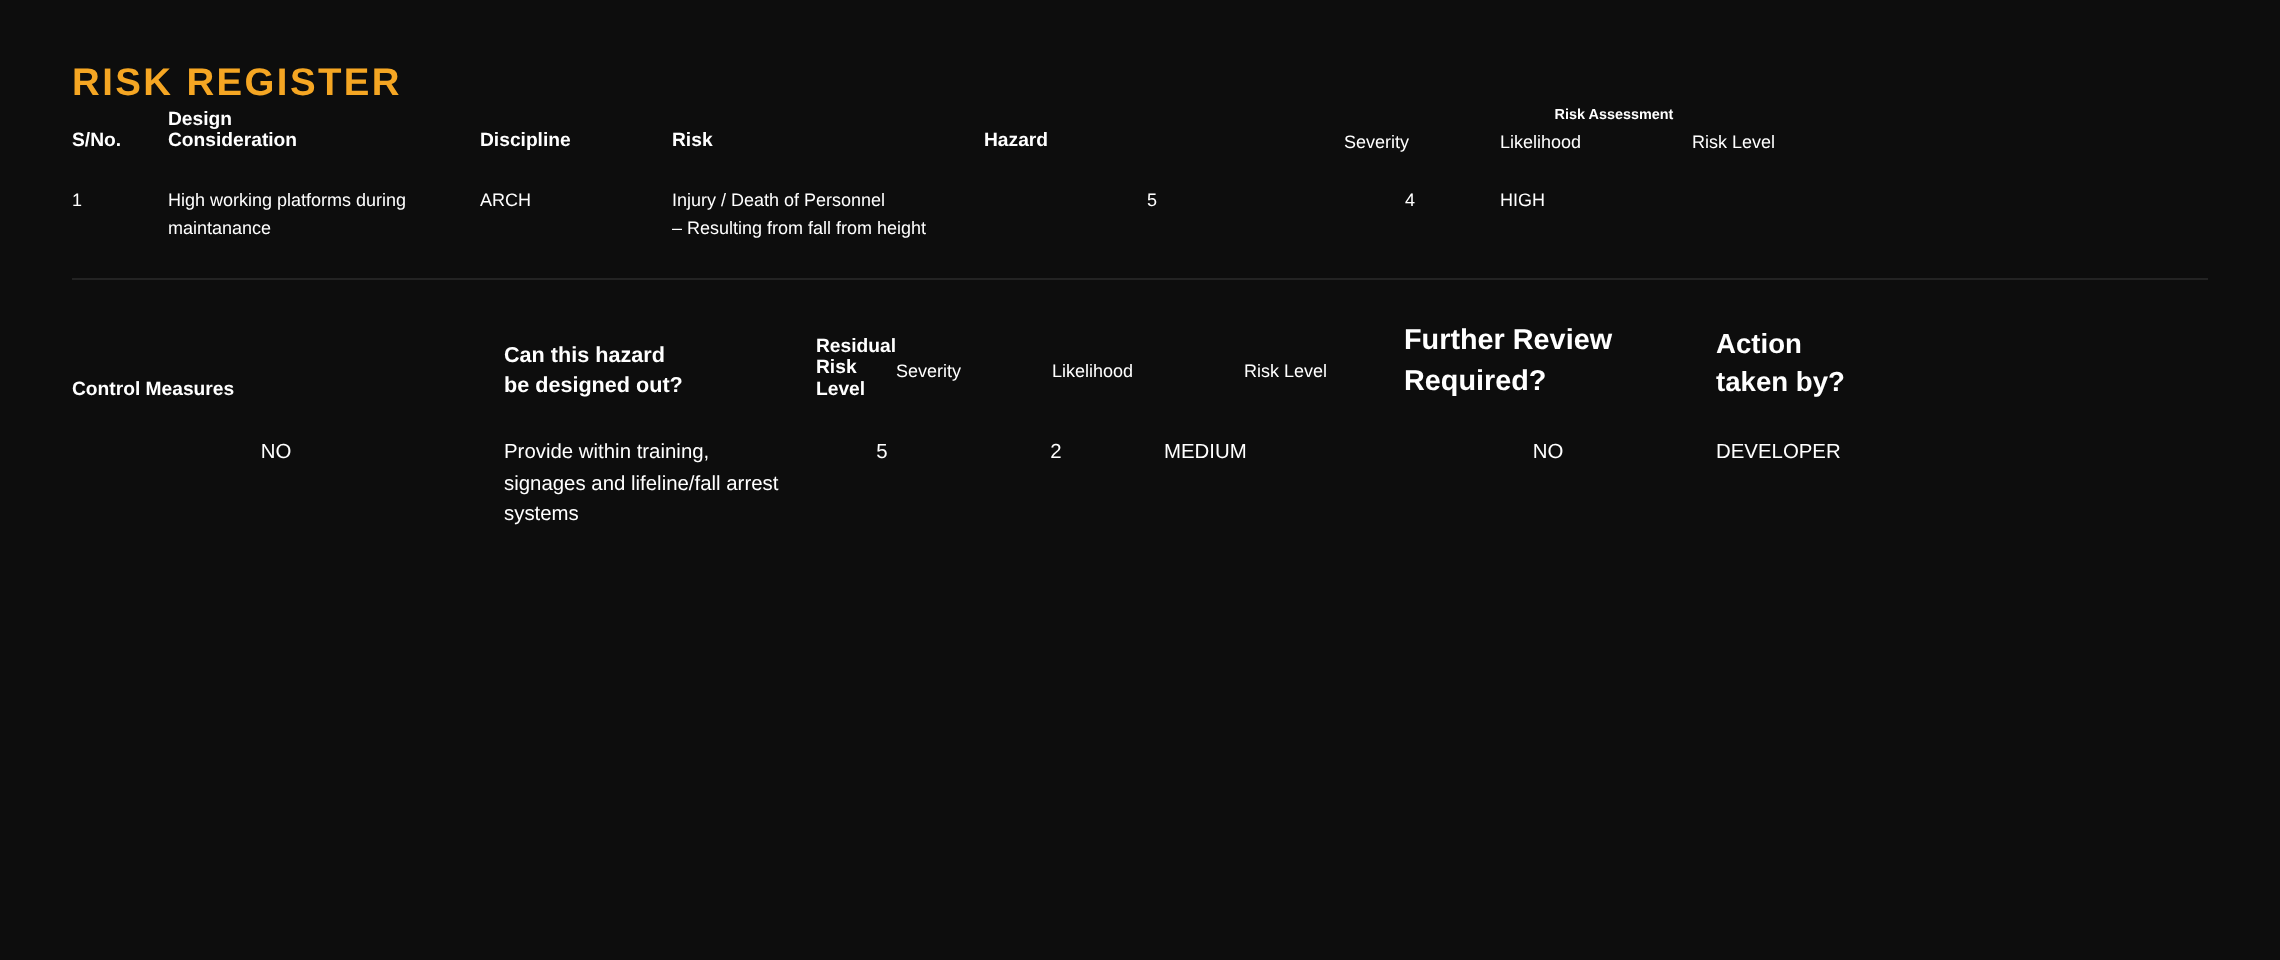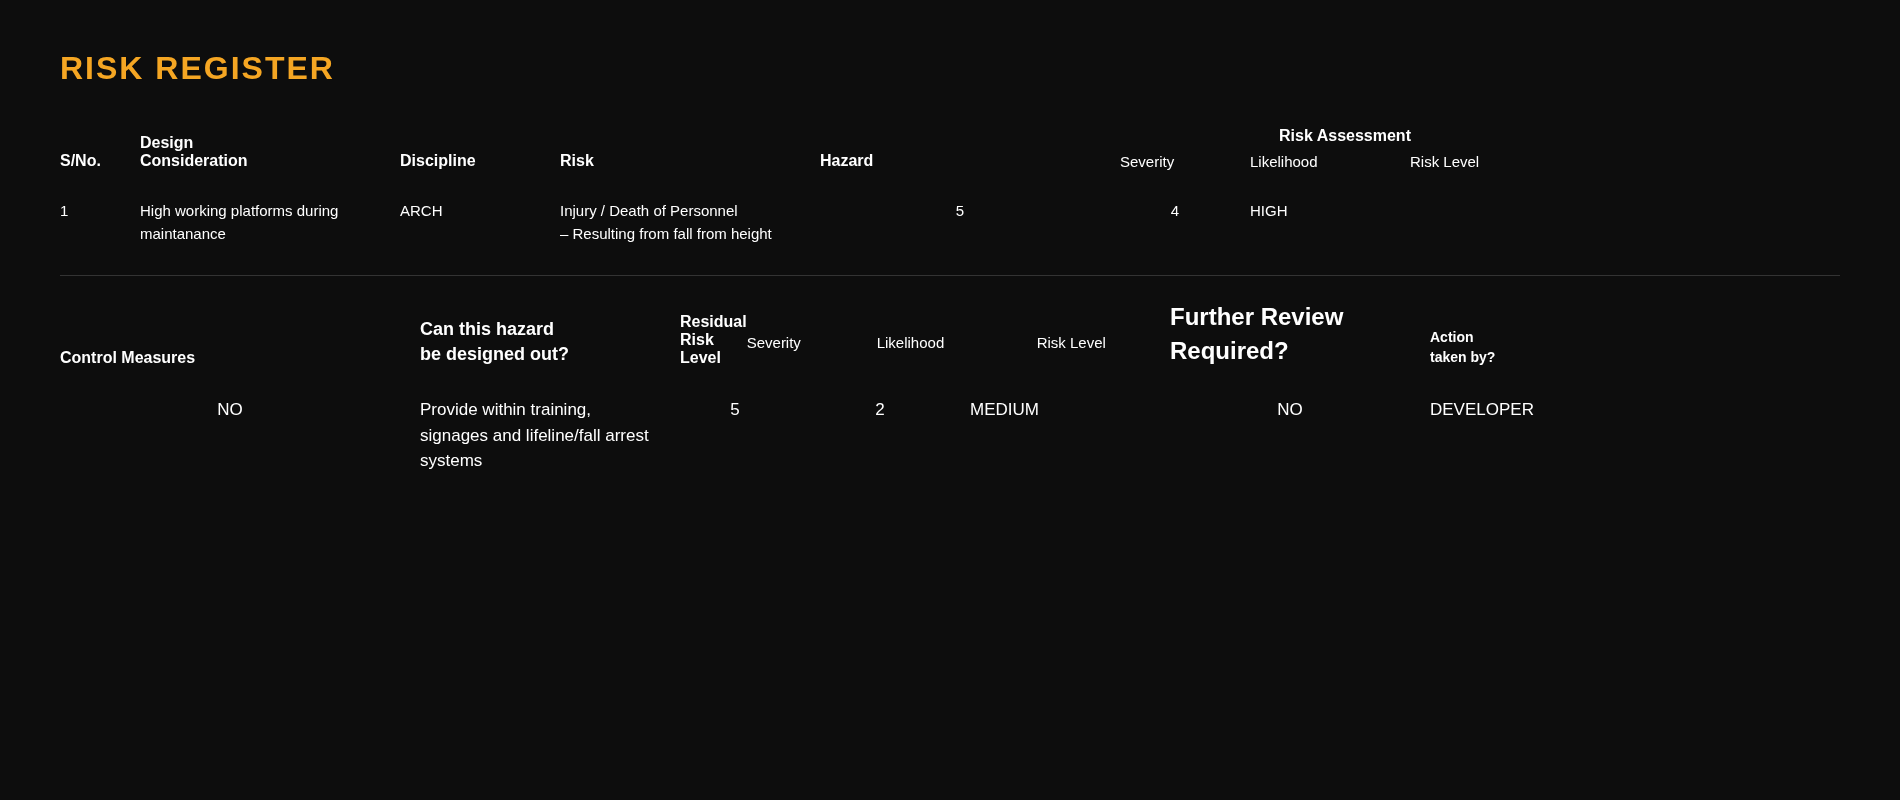--- a/index.html
+++ b/index.html
@@ -15,38 +15,37 @@
       width: 1900px;
       min-height: 800px;
       padding: 50px 60px;
     }
 
     .page-title {
       color: #f5a623;
       font-size: 32px;
       font-weight: bold;
       letter-spacing: 2px;
-      margin-bottom: 40px;
     }
 
     .risk-table {
       width: 100%;
     }
 
     
     .header-row {
       display: grid;
       grid-template-columns: 80px 260px 160px 260px 300px 130px 160px 160px;
       align-items: end;
       padding-bottom: 6px;
     }
 
     .risk-assessment-title {
       font-weight: bold;
-      font-size: 16px;
+      font-size: 12px;
       margin-bottom: 4px;
     }
 
     .col-header {
       font-size: 15px;
       font-weight: normal;
       text-align: left;
       padding: 4px 0;
     }
 
@@ -158,21 +157,21 @@
 
     <div style="grid-column:3/6; display:flex; align-items:center;">
       <div class="residual-title">Residual Risk Level</div>
       <div style="display:grid; grid-template-columns:130px 160px 200px; width:100%;">
         <div class="col-header">Severity</div>
         <div class="col-header">Likelihood</div>
         <div class="col-header">Risk Level</div>
       </div>
     </div>
     <div class="col-header bold" style="font-size:24px; line-height:1.4;">Further Review<br>Required?</div>
-    <div class="col-header bold" style="font-size:14px; line-height:1.4;margin-top:13px;">Action<br>taken by?</div>
+    <div class="col-header bold" style="font-size:23px; line-height:1.4;margin-top:13px;">Action<br>taken by?</div>
   </div>
 
   <div class="bottom-data-row">
     <div class="cell-center" style="text-align:center;">NO</div>
     <div class="cell-center">Provide within training, signages and lifeline/fall arrest systems</div>
     <div class="cell-center val-center">5</div>
     <div class="cell-center val-center">2</div>
     <div class="cell-center">MEDIUM</div>
     <div class="cell-center" style="text-align:center;">NO</div>
     <div class="cell-center">DEVELOPER</div>

